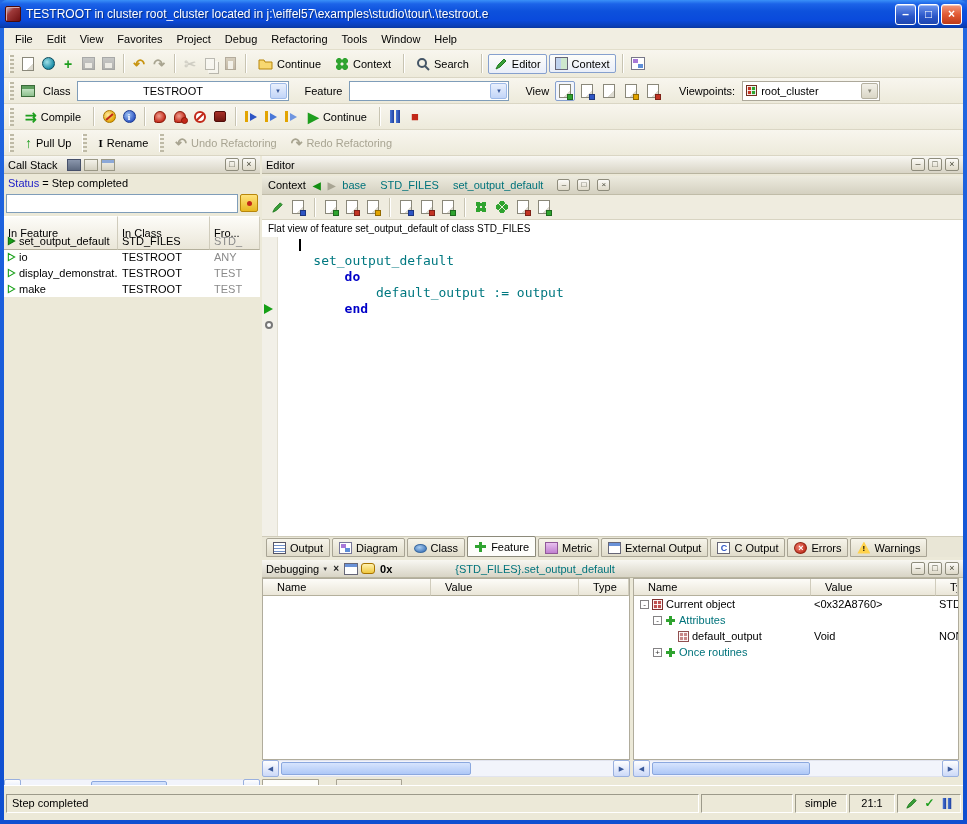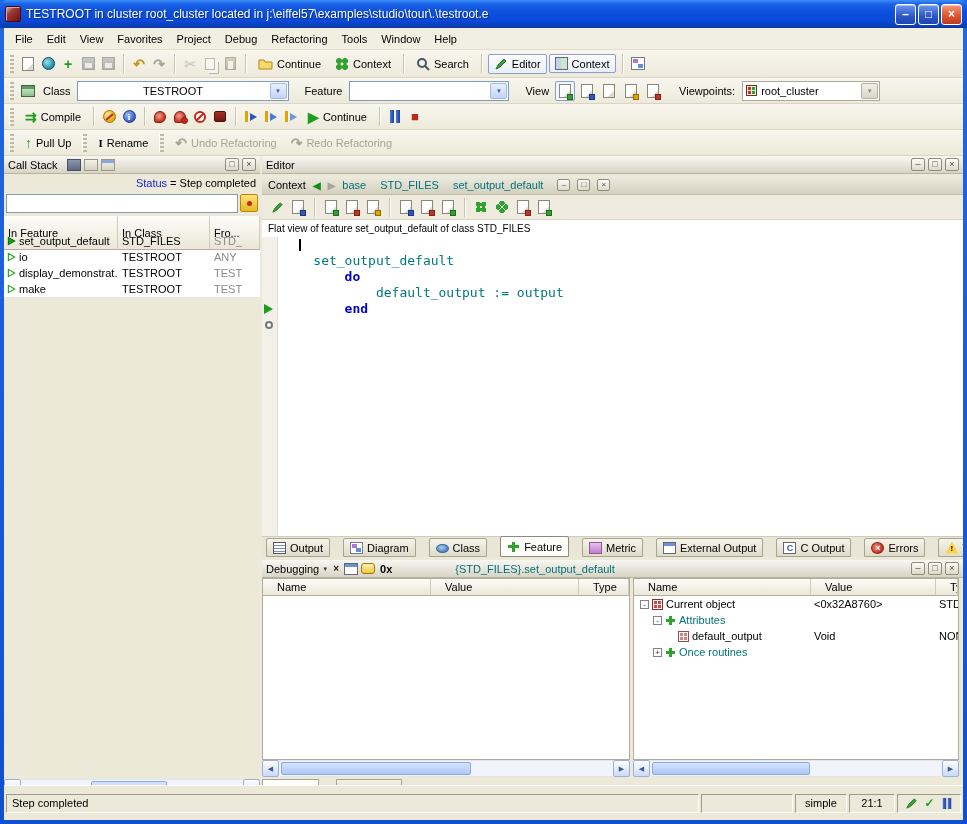--- a/index.html
+++ b/index.html
@@ -93,21 +93,21 @@
   .hbtn{width:14px;height:13px;border:1px solid #8E8C7C;background:linear-gradient(#FCFBF8,#DED9C8);font-size:9px;line-height:10px;
     text-align:center;color:#4A4A3A;flex:none;border-radius:2px;}
   .hico{width:14px;height:12px;flex:none;border:1px solid #9A9886;background:linear-gradient(#F4F2EA,#D6D2C2);}
   .hico.save{background:linear-gradient(#8A96AC,#5E6A80);border-color:#46506A;}
   .hico.dock{box-shadow:inset 0 3px 0 #8CA8D8;}
   
   .mainarea{position:absolute;left:0;top:128px;width:959px;height:640px;}
   .leftcol{position:absolute;left:0;top:0;width:256px;height:640px;}
   .rightcol{position:absolute;left:258px;top:0;width:701px;height:640px;}
   
-  .csstatus{height:18px;display:flex;align-items:center;padding:0 4px;gap:3px;white-space:nowrap;justify-content:flex-end;}
+  .csstatus{height:18px;display:flex;align-items:center;padding:0 4px;gap:3px;white-space:nowrap;}
   .statlbl{color:#2222C8;}
   .csfilter{height:22px;display:flex;align-items:center;padding:0 2px;gap:2px;}
   .csinput{flex:1;height:19px;border:1px solid #7F9DB9;font:11px "Liberation Sans",sans-serif;padding:0 3px;background:#fff;}
   .i-filter{width:18px;height:18px;flex:none;background:linear-gradient(#FFE27A,#E8B820);border:1px solid #B8860B;border-radius:2px;position:relative;}
   .i-filter::after{content:"";position:absolute;left:6px;top:6px;width:5px;height:5px;border-radius:50%;background:#C22818;}
   .cshrow{display:grid;grid-template-columns:114px 92px 1fr;height:17px;margin-top:2px;}
   .cshcell{background:linear-gradient(#FDFCF8,#EAE6D8);border-right:1px solid #D0CCBC;border-bottom:1px solid #B4B09C;border-top:1px solid #fff;
     display:flex;align-items:center;padding:16px 4px;overflow:hidden;white-space:nowrap;}
   .stkrow{display:grid;grid-template-columns:114px 92px 1fr;height:16px;background:#ffffff;align-items:center;}
   .stkrow.current{background:#FFF9A8;}
@@ -140,21 +140,21 @@
   .gutter{width:16px;background:#F2F0E8;border-right:1px solid #E2DFD2;position:relative;flex:none;}
   .codearea{flex:1;position:relative;font-family:"DejaVu Sans Mono","Liberation Mono",monospace;font-size:13px;line-height:16px;padding-left:4px;overflow:hidden;}
   .cl{height:16px;}
   .ct{white-space:pre;}
   .ct.id{color:#007880;}
   .ct.comment{color:#B22222;}
   .ct.keyword{color:#0000C8;font-weight:bold;}
   .caret{position:absolute;left:21px;top:2px;width:2px;height:12px;background:#000;}
   .execarrow{position:absolute;left:2px;top:67px;width:0;height:0;border-left:9px solid #16A016;border-top:5px solid transparent;border-bottom:5px solid transparent;}
   .bpcircle{position:absolute;left:3px;top:84px;width:8px;height:8px;border:2px solid #777;border-radius:50%;background:#fff;}
-  .edtabs{height:21px;display:flex;align-items:flex-end;gap:13px;padding:1px 2px 0 4px;background:#E9E6D6;border-top:1px solid #D0CCBA;}
+  .edtabs{height:21px;display:flex;align-items:flex-end;gap:2px;padding:1px 2px 0 4px;background:#E9E6D6;border-top:1px solid #D0CCBA;}
   .etab{display:flex;align-items:center;gap:4px;height:19px;padding:0 6px;border:1px solid #A8A494;
     background:linear-gradient(#F6F4EA,#E0DCCA);font-size:11px;border-radius:2px 2px 0 0;white-space:nowrap;}
   .etab.selected{background:#FDFDFA;border-color:#8C8A7A;height:21px;}
   .tabicon{width:13px;height:12px;position:relative;display:inline-block;flex:none;}
   .tabicon.output{background:repeating-linear-gradient(#fff 0 2px,#7090C8 2px 3px);border:1px solid #556;}
   .tabicon.diagram{background:#fff;border:1px solid #779;}
   .tabicon.diagram::before{content:"";position:absolute;left:1px;top:1px;width:5px;height:4px;background:#A879D8;}
   .tabicon.diagram::after{content:"";position:absolute;right:1px;bottom:1px;width:5px;height:4px;background:#5E8ED8;}
   .tabicon.class{height:9px;margin-top:2px;border-radius:50%;background:radial-gradient(ellipse at 40% 35%,#A8CCF0,#4A7FC0 75%);border:1px solid #3A6AA0;}
   .tabicon.feature::before{content:"";position:absolute;left:5px;top:1px;width:3px;height:10px;background:#2FA32F;}

